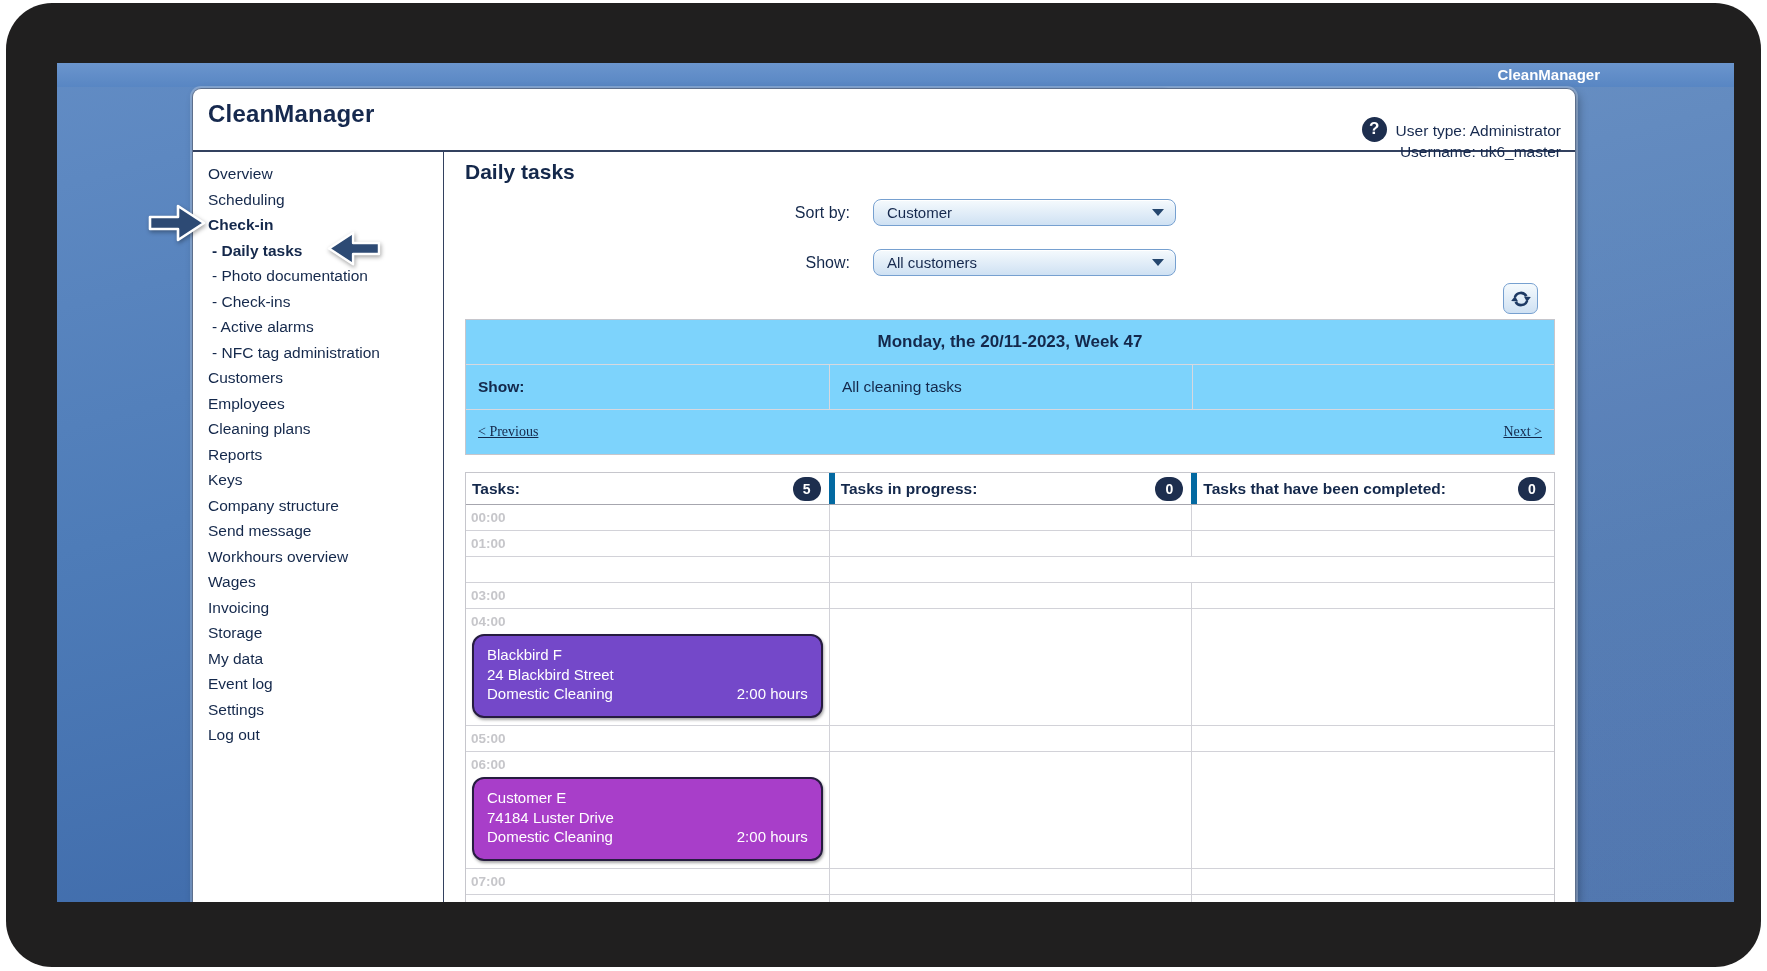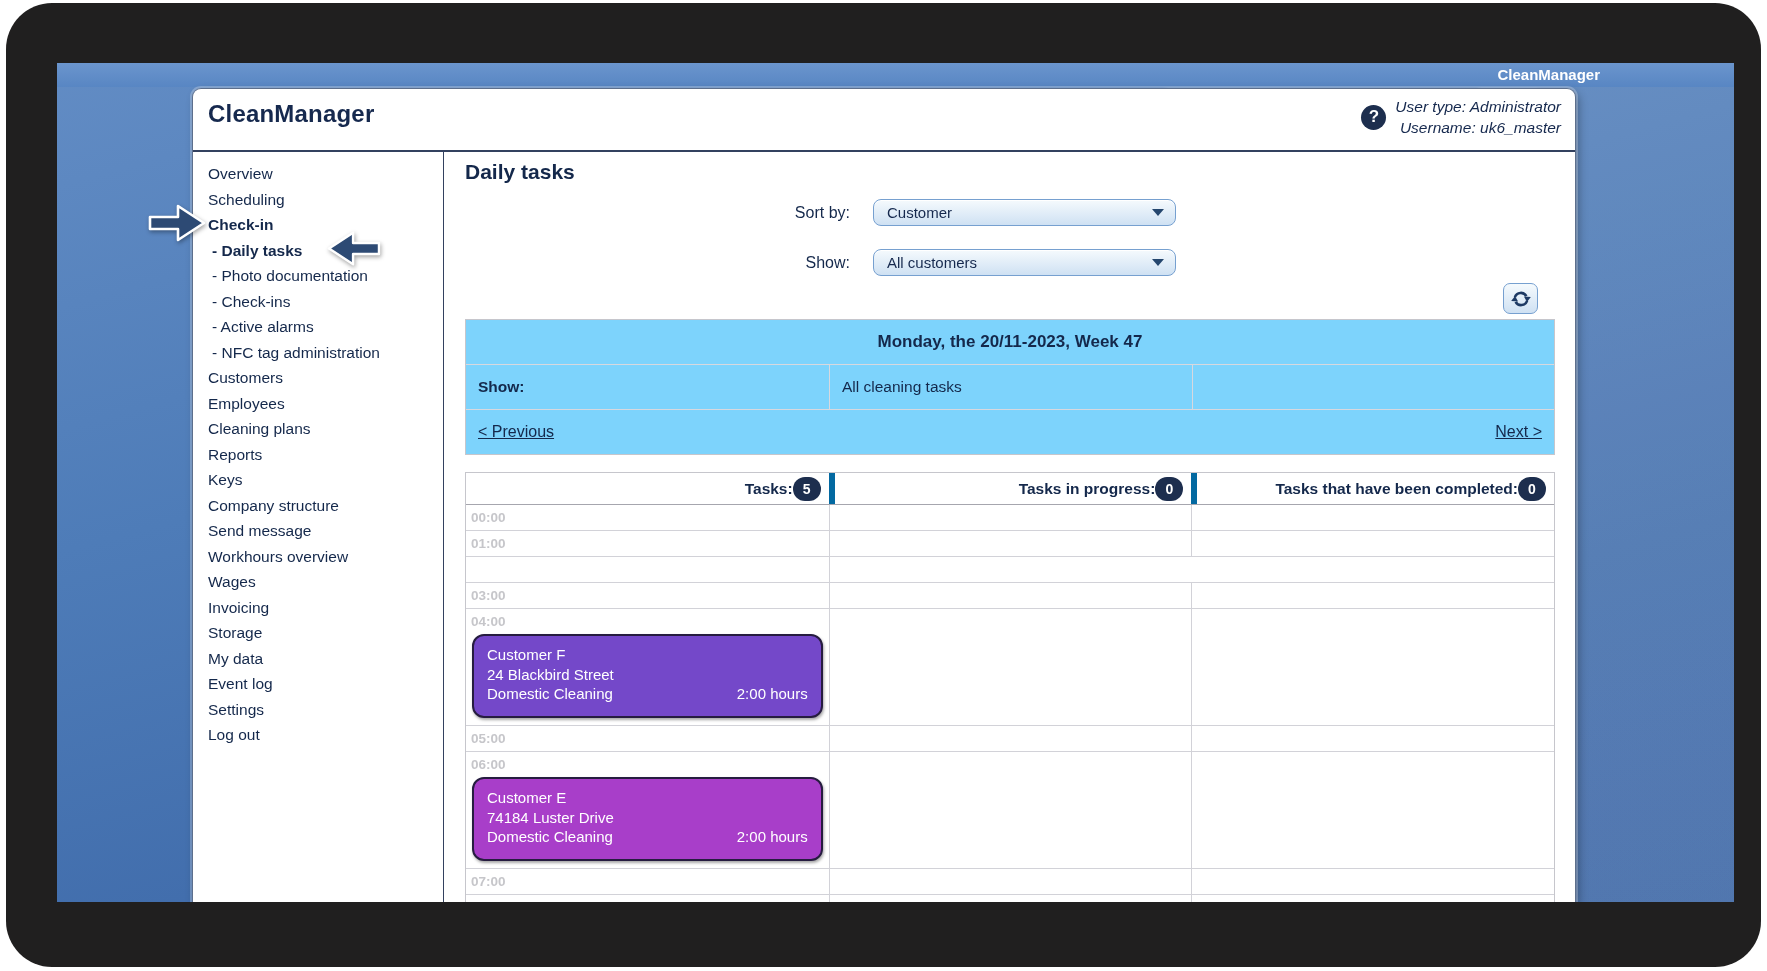--- a/index.html
+++ b/index.html
@@ -22,21 +22,21 @@
   
   .window{position:absolute;left:135px;top:25px;width:1384px;height:814px;background:#ffffff;
       border:1px solid #5d6f8c;border-bottom:none;border-radius:9px 9px 0 0;
       box-shadow:0 0 0 2px rgba(255,255,255,0.25),3px 4px 10px rgba(0,0,0,0.3);
       box-sizing:border-box;overflow:hidden;z-index:2;}
   .win-header{position:relative;height:61px;border-bottom:2px solid #33415f;}
   .logo{position:absolute;left:15px;top:11px;font-size:24px;font-weight:bold;color:#16294e;letter-spacing:0.2px;}
   .user-box{position:absolute;right:14px;top:7px;display:flex;align-items:center;gap:9px;}
   .help{width:25px;height:25px;border-radius:50%;background:#1d2e4e;color:#fff;font-weight:bold;font-size:17px;
       display:flex;align-items:center;justify-content:center;cursor:pointer;}
-  .user-lines{text-align:right;font-style:italic;font-size:15.5px;color:#16294e;line-height:21px;}
+  .user-lines{text-align:right;font-size:15.5px;color:#16294e;line-height:21px;margin-top:24px;}
 
   .win-body{display:flex;height:751px;}
   
   .sidebar{width:252px;border-right:1px solid #33415f;box-sizing:border-box;padding:9px 0 0 15px;
       font-size:15.5px;color:#14284b;}
   .side-item{line-height:25.5px;height:25.5px;white-space:nowrap;cursor:pointer;}
   .side-item.bold{font-weight:bold;}
   .side-item.sub{padding-left:4px;}
 
   
@@ -56,28 +56,28 @@
       background:linear-gradient(#f5fafd,#cfe1f3);display:flex;align-items:center;justify-content:center;cursor:pointer;}
 
   
   .datebar{width:1090px;box-sizing:border-box;border:1px solid #c6c6cc;background:#7dd3fc;}
   .db-r1{height:44px;line-height:44px;text-align:center;font-weight:bold;font-size:17px;border-bottom:1px solid #d8d8de;}
   .db-r2{display:flex;height:44px;border-bottom:1px solid #d8d8de;}
   .db-c{width:363px;box-sizing:border-box;padding:0 12px;line-height:44px;font-size:15.5px;}
   .db-c + .db-c{border-left:1px solid #d8d8de;}
   .db-c.last{flex:1;}
   .db-show-label{font-weight:bold;}
-  .db-r3{display:flex;justify-content:space-between;height:44px;line-height:44px;padding:0 12px;font-size:16px;}
+  .db-r3{display:flex;justify-content:space-between;height:44px;line-height:44px;padding:0 12px;font-size:14px;font-family:Liberation Serif, serif;}
   .navlink{color:#14284b;text-decoration:underline;cursor:pointer;}
 
   
   .board{width:1090px;box-sizing:border-box;border:1px solid #c6c6cc;margin-top:17px;background:#fff;}
   .board-header{display:flex;height:31px;border-bottom:1px solid #a6a6ae;}
-  .bh-cell{width:363.3px;box-sizing:border-box;display:flex;align-items:center;justify-content:flex-end;
-      padding:0 8px 0 6px;font-size:15.5px;font-weight:bold;}
+  .bh-cell{width:363.3px;box-sizing:border-box;display:flex;align-items:center;justify-content:space-between;
+      padding:0 8px 0 6px;font-size:15.5px;font-weight:bold;gap:36px;}
   .bh-cell + .bh-cell{border-left:6px solid #0369a1;}
   .badge{background:#1d2e4e;color:#fff;font-size:14px;font-weight:bold;line-height:1;
       padding:5px 10px;border-radius:12px;min-width:8px;text-align:center;}
   .hour-row{display:flex;border-bottom:1px solid #d2d2d8;}
   .hr-cell{width:363.3px;box-sizing:border-box;min-height:25px;}
   .hr-cell + .hr-cell{border-left:1px solid #d2d2d8;}
   .hour-label{font-size:13.5px;font-weight:bold;color:#c6c6ca;line-height:20px;padding:3px 0 1px 5px;}
   .task-card{margin:1px 6px 7px 6px;height:84px;box-sizing:border-box;border:2px solid #261c40;border-radius:12px;
       color:#fff;padding:9px 13px 8px 13px;font-size:15px;cursor:pointer;
       box-shadow:1px 2px 3px rgba(0,0,0,0.35);}
@@ -225,21 +225,21 @@
                   <div class="hr-cell">
                     <div class="hour-label">03:00</div>
                   </div>
                   <div class="hr-cell"></div>
                   <div class="hr-cell"></div>
                 </div>
                 <div class="hour-row">
                   <div class="hr-cell">
                     <div class="hour-label">04:00</div>
                     <div class="task-card" style="background: rgb(116, 72, 201);">
-                      <div class="tc-line">Customer F</div>
+                      <div class="tc-line">Blackbird F</div>
                       <div class="tc-line">24 Blackbird Street</div>
                       <div class="tc-bottom">
                         <span>Domestic Cleaning</span>
                         <span>2:00 hours</span>
                       </div>
                     </div>
                   </div>
                   <div class="hr-cell"></div>
                   <div class="hr-cell"></div>
                 </div>

